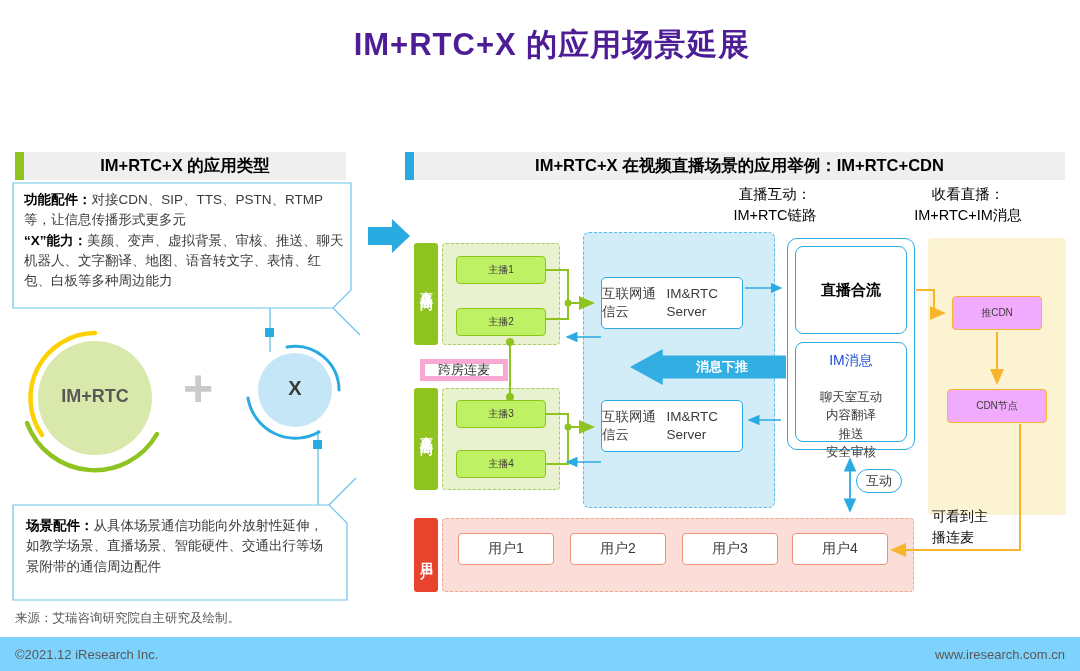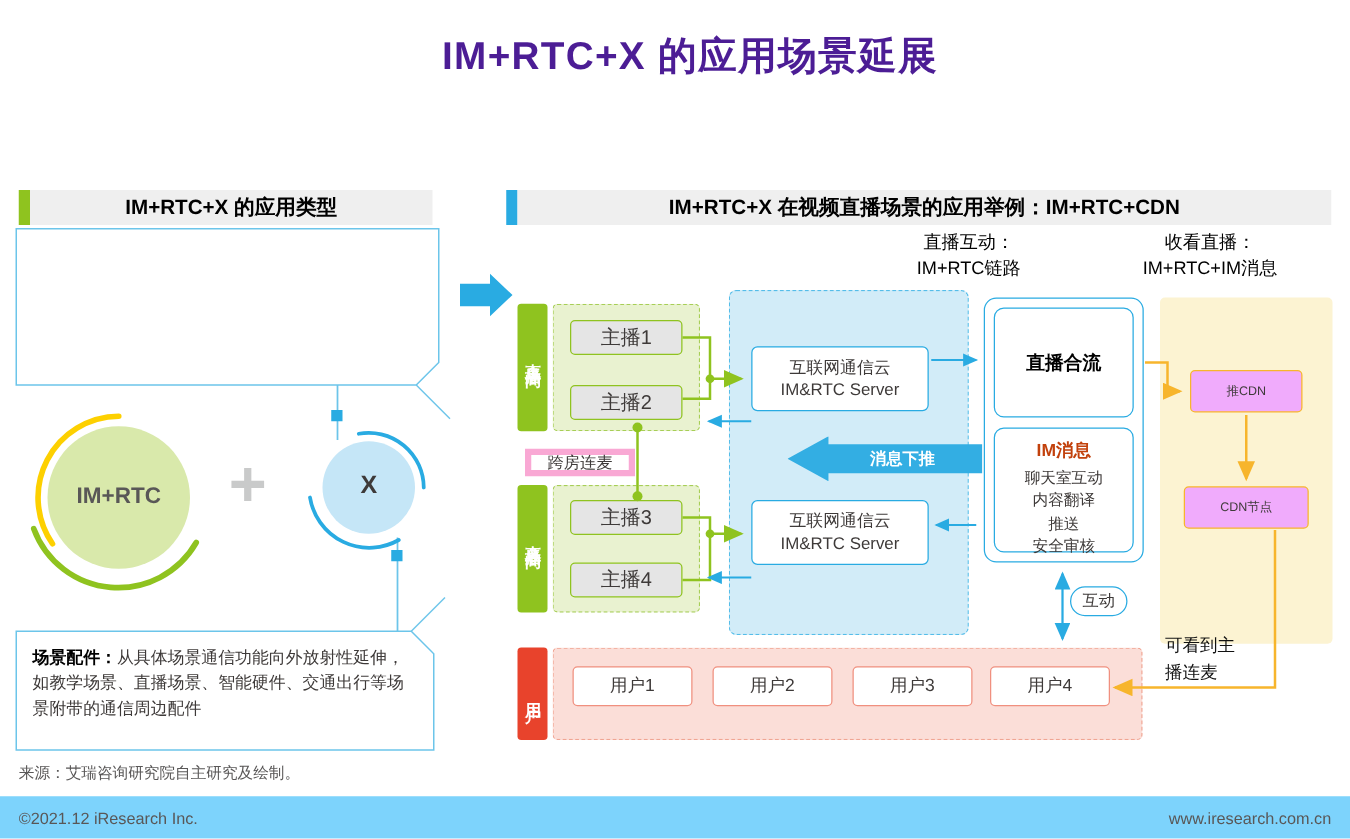--- a/index.html
+++ b/index.html
@@ -10,29 +10,29 @@
   .title{position:absolute;top:24px;left:12px;width:100%;text-align:center;font-size:31px;font-weight:700;color:#4c1d95;letter-spacing:1px}
   .hdr-accent{position:absolute;top:152px;width:9px;height:28px}
   .hdr-bar{position:absolute;top:152px;height:28px;background:#efefef;display:flex;align-items:center;justify-content:center;font-size:16.5px;font-weight:700;color:#000}
   .txtblock{position:absolute;font-size:13.5px;line-height:1.5;color:#3e3a39}
   .txtblock b{color:#000}
   .circle-label{position:absolute;text-align:center;font-weight:700;color:#595757}
   .plus{position:absolute;font-size:52px;font-weight:700;color:#c9caca;line-height:1}
   .sub-label{position:absolute;top:184px;text-align:center;font-weight:400;font-size:14.5px;line-height:1.45;color:#000}
   .vbar{position:absolute;width:24px;color:#fff;font-weight:700;font-size:13px;writing-mode:vertical-rl;text-orientation:upright;display:flex;align-items:center;justify-content:center;letter-spacing:3px;border-radius:3px}
   .room-panel{position:absolute;width:118px;height:102px;background:#e9f2d0;border:1px dashed #a7ce57;border-radius:4px}
-  .anchor-box{position:absolute;left:456px;width:90px;height:28px;background:#e5e5e5;border:1.5px solid #8fc31f;border-radius:4px;display:flex;align-items:center;justify-content:center;font-size:16px}
+  .anchor-box{position:absolute;left:456px;width:90px;height:28px;background:#bef264;border:1.5px solid #8fc31f;border-radius:4px;display:flex;align-items:center;justify-content:center;font-size:10px}
   .cross-label{position:absolute;left:420px;top:359px;width:88px;height:22px;background:#fff;border:5px solid #f9a8d4;display:flex;align-items:center;justify-content:center;font-size:13px}
   .blue-panel{position:absolute;left:583px;top:232px;width:192px;height:276px;background:#d2ecf8;border:1px dashed #55bde9;border-radius:6px}
-  .server-box{position:absolute;left:601px;width:142px;height:52px;background:#fff;border:1.5px solid #29abe2;border-radius:5px;display:flex;flex-direction:column;align-items:center;justify-content:center;font-size:13.5px;line-height:1.35}
+  .server-box{position:absolute;left:601px;width:142px;height:52px;background:#fff;border:1.5px solid #29abe2;border-radius:5px;display:flex;flex-direction:row;align-items:center;justify-content:center;font-size:13.5px;line-height:1.35}
   .msg-arrow{position:absolute;left:630px;top:349px;width:156px;height:36px;background:#33aee3;clip-path:polygon(0% 50%,21% 0%,21% 18%,100% 18%,100% 82%,21% 82%,21% 100%);color:#fff;font-weight:700;font-size:13px;display:flex;align-items:center;justify-content:center;padding-left:28px}
   .merge-outer{position:absolute;left:787px;top:238px;width:128px;height:212px;background:#fff;border:1.5px solid #29abe2;border-radius:10px}
   .merge-box{position:absolute;left:795px;top:246px;width:112px;height:88px;background:#fff;border:1.5px solid #29abe2;border-radius:8px;display:flex;align-items:center;justify-content:center;font-weight:700;font-size:15px;color:#000}
   .immsg-box{position:absolute;left:795px;top:342px;width:112px;height:100px;background:#fff;border:1.5px solid #29abe2;border-radius:8px;text-align:center;font-size:12.5px;line-height:1.45;padding-top:7px}
-  .immsg-title{font-weight:700;font-size:14px;color:#c2410c;margin-bottom:3px}
+  .immsg-title{font-weight:400;font-size:14px;color:#1d4ed8;margin-bottom:18px}
   .hudong{position:absolute;left:856px;top:469px;width:46px;height:24px;background:#fff;border:1.5px solid #29abe2;border-radius:12px;display:flex;align-items:center;justify-content:center;font-size:13px}
   .yellow-panel{position:absolute;left:928px;top:238px;width:138px;height:277px;background:#fcf3d2;border-radius:4px}
   .cdn-box{position:absolute;height:34px;background:#f0abfc;border:1.5px solid #f7b52c;border-radius:4px;display:flex;align-items:center;justify-content:center;font-size:10px}
   .watch-note{position:absolute;left:932px;top:506px;width:64px;font-size:14px;line-height:1.5;color:#111}
   .users-panel{position:absolute;left:442px;top:518px;width:472px;height:74px;background:#fbded8;border:1px dashed #f0a593;border-radius:4px}
   .user-box{position:absolute;top:533px;width:96px;height:32px;background:#fff;border:1.5px solid #f0907f;border-radius:4px;display:flex;align-items:center;justify-content:center;font-size:14px}
   .source{position:absolute;left:15px;top:610px;font-size:12.5px;color:#595757}
   .footer{position:absolute;left:0;bottom:0;width:100%;height:34px;background:#7dd3fc;display:flex;align-items:center;justify-content:space-between;padding:0 15px;font-size:13px;color:#595757}
 </style>
 </head>
@@ -58,20 +58,24 @@
     <path d="M287,347 A44,44 0 0 1 339,390" stroke="#29abe2" stroke-width="3" fill="none" stroke-linecap="round"></path>
     <path d="M248,398 A48,48 0 0 0 319,432" stroke="#29abe2" stroke-width="3" fill="none" stroke-linecap="round"></path>
     <polygon points="368,227 392,227 392,219 410,236 392,253 392,245 368,245" fill="#29abe2"></polygon>
   </svg>
 
   <div class="hdr-accent" style="left:15px;background:#8fc31f"></div>
   <div class="hdr-bar" style="left:24px;width:322px">
     <span>IM+RTC+X 的应用类型</span>
   </div>
 
+  <div class="txtblock" style="left:24px;top:190px;width:320px">
+    <p><b>功能配件：</b><span>对接CDN、SIP、TTS、PSTN、RTMP等，让信息传播形式更多元</span></p>
+    <p><b>“X”能力：</b><span>美颜、变声、虚拟背景、审核、推送、聊天机器人、文字翻译、地图、语音转文字、表情、红包、白板等多种周边能力</span></p>
+  </div>
 
   <div class="circle-label" style="left:35px;top:386px;width:120px;font-size:18px">IM+RTC</div>
   <div class="plus" style="left:183px;top:362px">+</div>
   <div class="circle-label" style="left:275px;top:377px;width:40px;font-size:20px;color:#3e3a39">X</div>
 
   <div class="txtblock" style="left:26px;top:516px;width:302px">
     <p><b>场景配件：</b><span>从具体场景通信功能向外放射性延伸，如教学场景、直播场景、智能硬件、交通出行等场景附带的通信周边配件</span></p>
   </div>
 
   <div class="hdr-accent" style="left:405px;background:#29abe2"></div>

